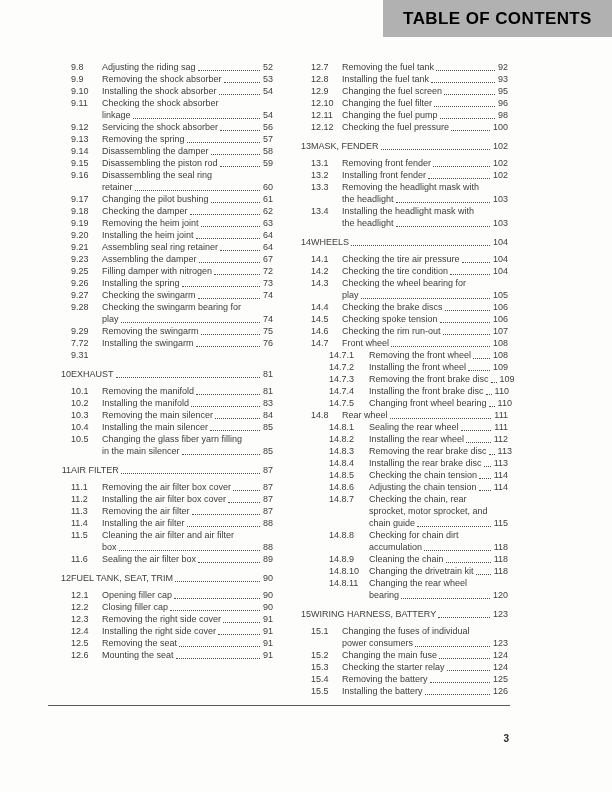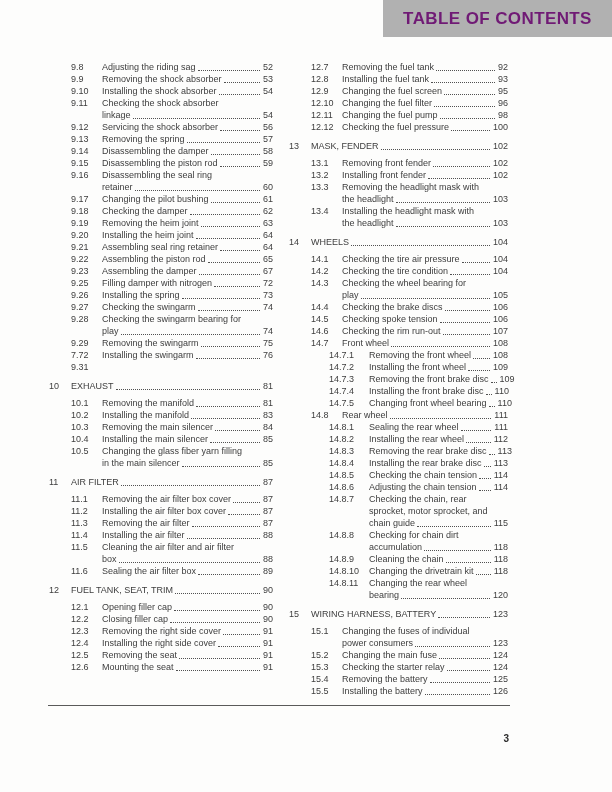--- a/index.html
+++ b/index.html
@@ -12,32 +12,32 @@
     overflow:hidden;
   }
   .header-bar {
     position:absolute; left:383px; top:0;
     width:229px; height:37px;
     background:#b1b1b1;
     display:flex; align-items:center; justify-content:center;
   }
   .header-title {
     font-weight:bold; font-size:17px; letter-spacing:0.4px;
-    color:#701a75; white-space:nowrap;
+    color:#000000; white-space:nowrap;
   }
   .toc {
     position:absolute; left:49px; top:61px;
     width:459px;
     display:flex; gap:16px;
   }
   .col { font-size:9px; line-height:12px; }
   .col-left  { width:224px; }
   .col-right { width:219px; }
   .entry { display:flex; }
-  .entry.l1 { margin:7px 0 5px 0; text-transform:none; }
+  .entry.l1 { margin:7px 0 5px 0; text-transform:none;text-align:right; }
   .num { flex:none; }
   .l1 .num { width:22px; }
   .l2 .num { margin-left:22px; width:31px; }
   .l3 .num { margin-left:40px; width:40px; }
   .body { flex:1; min-width:0; }
   .tline { white-space:nowrap; }
   .lline { display:flex; align-items:flex-end; }
   .txt { flex:none; white-space:nowrap; }
   .dots {
     flex:1; min-width:6px;
@@ -200,30 +200,20 @@
           <span class="num">9.21</span>
           <div class="body">
             <div class="lline">
               <span class="txt">Assembling seal ring retainer</span>
               <span class="dots"></span>
               <span class="pg">64</span>
             </div>
           </div>
         </div>
         <div class="entry l2">
-          <span class="num">9.22</span>
-          <div class="body">
-            <div class="lline">
-              <span class="txt">Assembling the piston rod</span>
-              <span class="dots"></span>
-              <span class="pg">65</span>
-            </div>
-          </div>
-        </div>
-        <div class="entry l2">
           <span class="num">9.23</span>
           <div class="body">
             <div class="lline">
               <span class="txt">Assembling the damper</span>
               <span class="dots"></span>
               <span class="pg">67</span>
             </div>
           </div>
         </div>
         <div class="entry l2">

